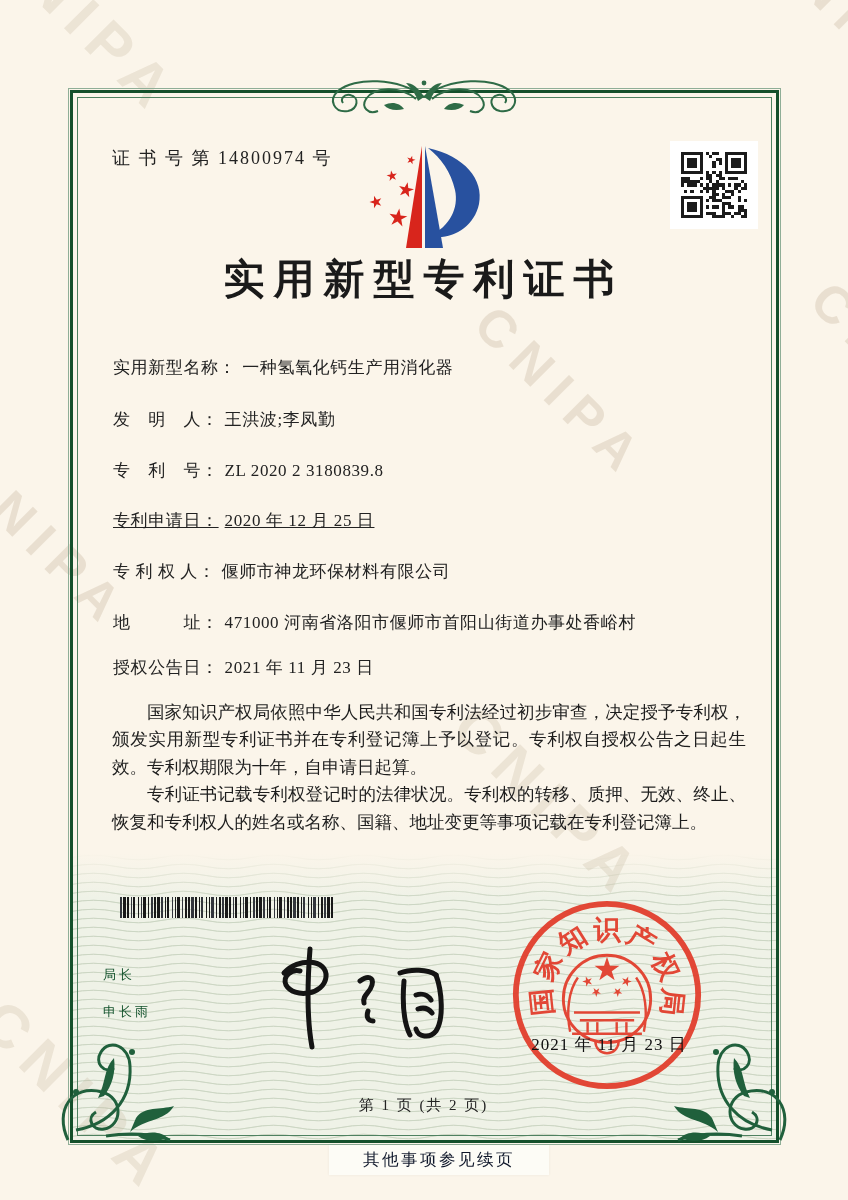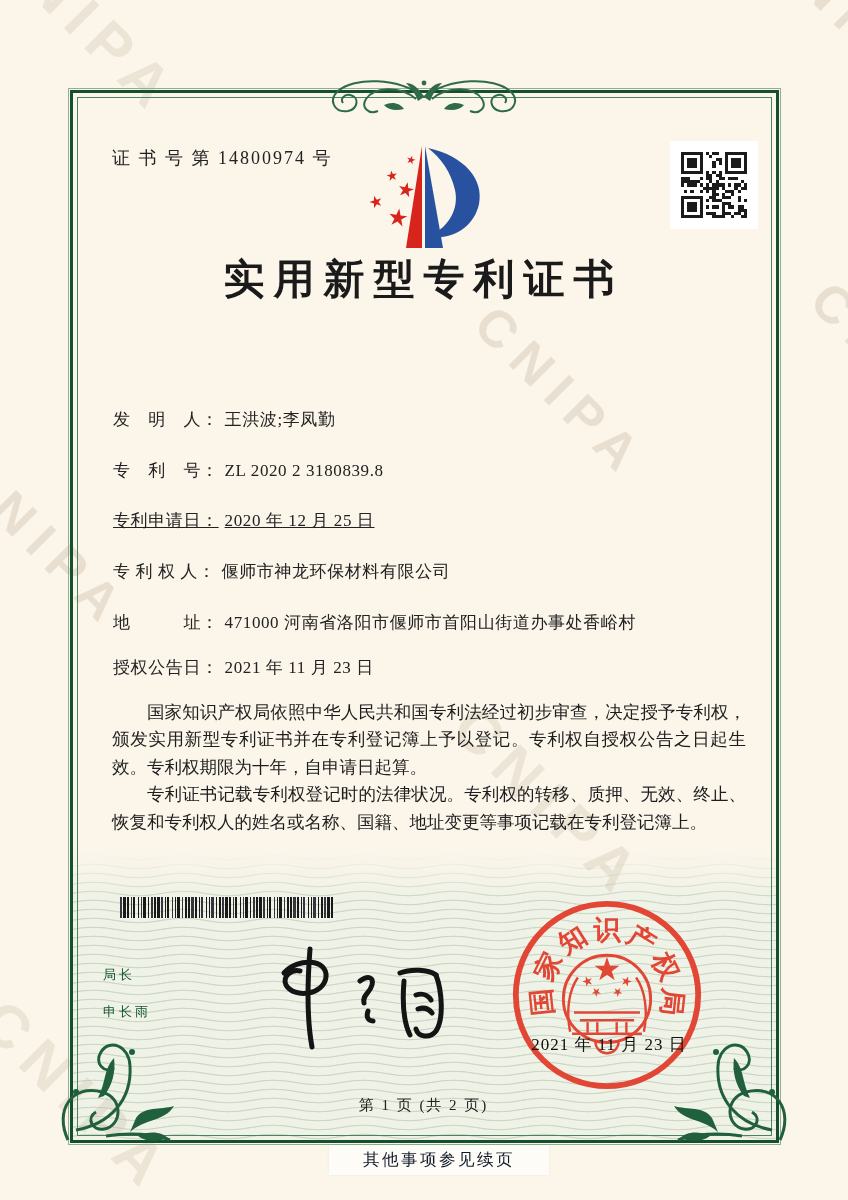--- a/index.html
+++ b/index.html
@@ -281,20 +281,23 @@
       <polygon points="0,-10 2.25,-3.09 9.51,-3.09 3.63,1.18 5.88,8.09 0,3.82 -5.88,8.09 -3.63,1.18 -9.51,-3.09 -2.25,-3.09" transform="translate(49,18) scale(0.45) rotate(15)"></polygon>
       <polygon points="0,-10 2.25,-3.09 9.51,-3.09 3.63,1.18 5.88,8.09 0,3.82 -5.88,8.09 -3.63,1.18 -9.51,-3.09 -2.25,-3.09" transform="translate(30,34) scale(0.55) rotate(-10)"></polygon>
       <polygon points="0,-10 2.25,-3.09 9.51,-3.09 3.63,1.18 5.88,8.09 0,3.82 -5.88,8.09 -3.63,1.18 -9.51,-3.09 -2.25,-3.09" transform="translate(44,48) scale(0.8) rotate(12)"></polygon>
       <polygon points="0,-10 2.25,-3.09 9.51,-3.09 3.63,1.18 5.88,8.09 0,3.82 -5.88,8.09 -3.63,1.18 -9.51,-3.09 -2.25,-3.09" transform="translate(14,60) scale(0.65) rotate(-18)"></polygon>
       <polygon points="0,-10 2.25,-3.09 9.51,-3.09 3.63,1.18 5.88,8.09 0,3.82 -5.88,8.09 -3.63,1.18 -9.51,-3.09 -2.25,-3.09" transform="translate(36,76) scale(0.95) rotate(8)"></polygon>
     </g>
   </svg>
 
   <div class="title">实用新型专利证书</div>
 
+  <div class="field" style="top:356px;">
+    <span class="lab">实用新型名称：</span><span class="val">一种氢氧化钙生产用消化器</span>
+  </div>
   <div class="field" style="top:408px;">
     <span class="lab">发　明　人：</span><span class="val">王洪波;李凤勤</span>
   </div>
   <div class="field" style="top:459px;">
     <span class="lab">专　利　号：</span><span class="val">ZL 2020 2 3180839.8</span>
   </div>
   <div class="field" style="top:509px;text-decoration:underline;">
     <span class="lab">专利申请日：</span><span class="val">2020 年 12 月 25 日</span>
   </div>
   <div class="field" style="top:560px;text-align:right;">

